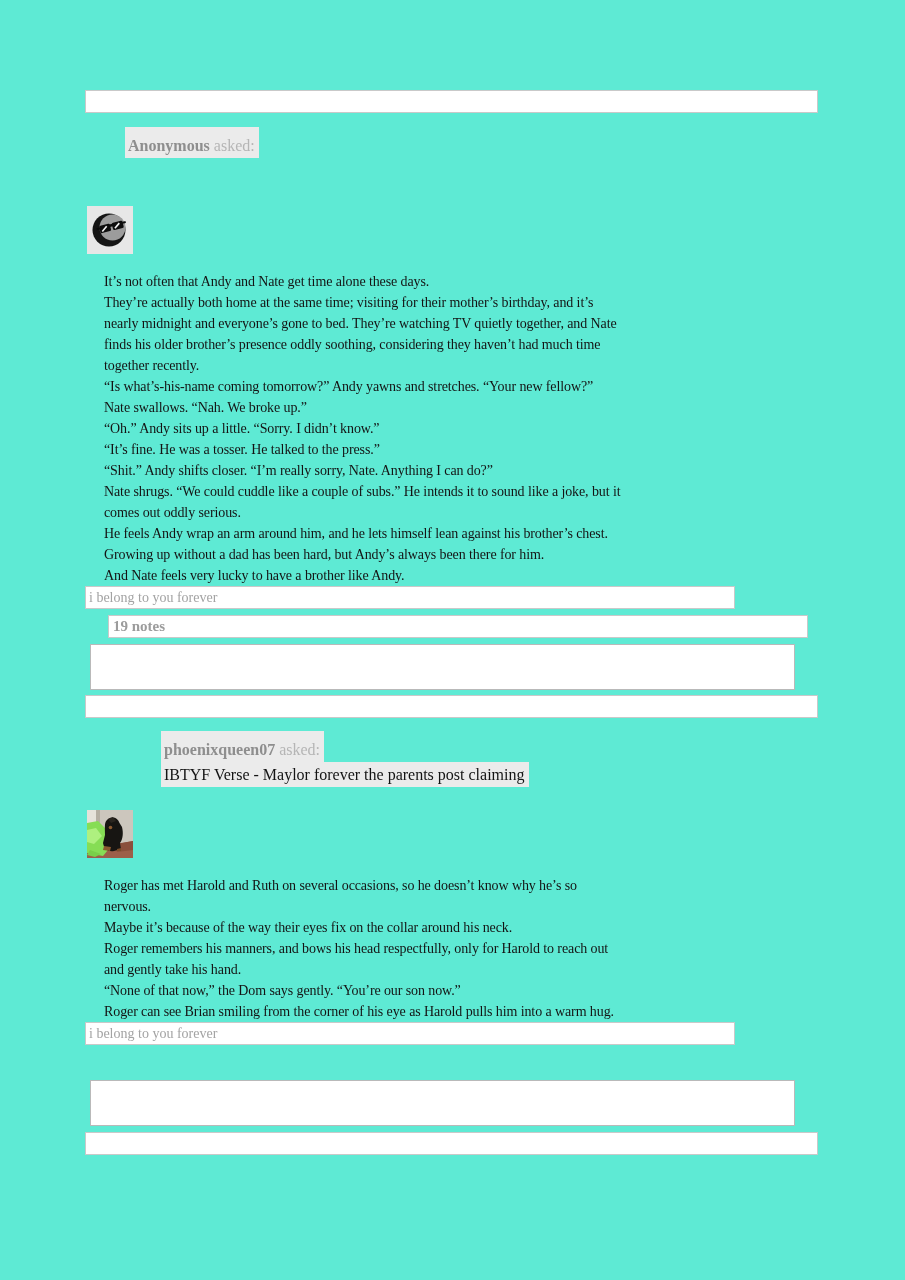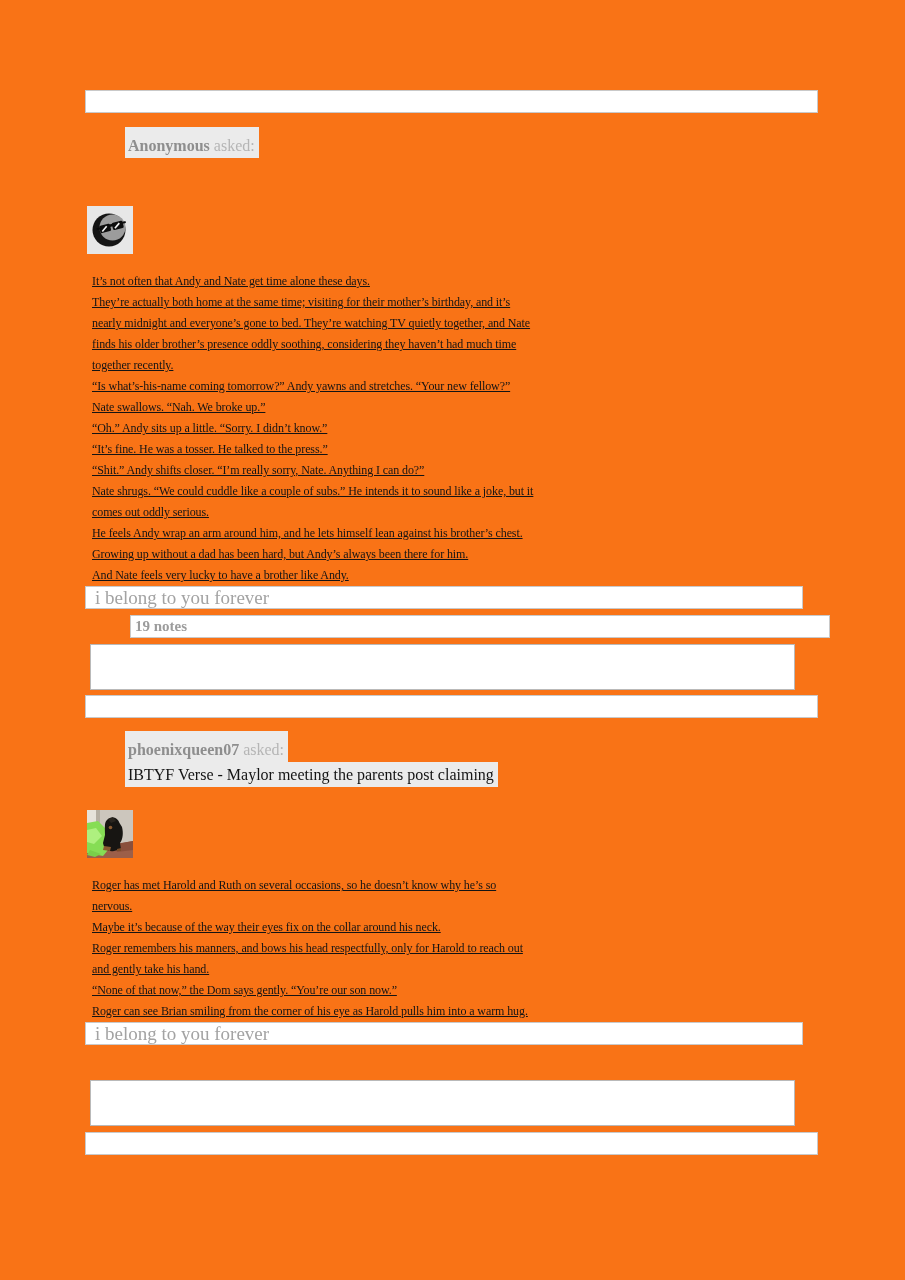--- a/index.html
+++ b/index.html
@@ -1,20 +1,20 @@
 <!DOCTYPE html>
 <html><head>
 <meta charset="utf-8">
 <style>
   html, body { margin: 0; padding: 0; background: #ffffff; }
   .page {
     position: relative;
     width: 905px;
     height: 1280px;
-    background: #f97316;
+    background: #5eead4;
     overflow: hidden;
     font-family: "Liberation Serif", "DejaVu Serif", serif;
     color: #141414;
   }
   .box {
     position: absolute;
     border: 1px solid #c9c9c9;
     background: #ffffff;
     box-sizing: border-box;
   }
@@ -32,39 +32,38 @@
   .avatar {
     position: absolute;
     width: 46px; height: 48px;
     padding: 0; border: 0; background: transparent;
     cursor: pointer; display: block;
   }
   .avatar svg { display: block; }
 
   .post-body {
     position: absolute;
-    left: 92px;
+    left: 104px;
     width: 710px;
-    font-size: 12px;
+    font-size: 14px;
     line-height: 21px;
     letter-spacing: -0.1px;
     white-space: pre;
     color: #141414;
-    text-decoration: underline;
   }
 
   .caption-box {
-    left: 85px; width: 718px; height: 23px;
-    font-size: 19px; line-height: 21px;
-    color: #a3a3a3; padding-left: 9px;
+    left: 85px; width: 650px; height: 23px;
+    font-size: 14px; line-height: 21px;
+    color: #a3a3a3; padding-left: 3px;
   }
   .notes-box {
     left: 108px; width: 700px; height: 23px;
     font-size: 15px; line-height: 21px;
-    font-weight: bold; color: #9c9c9c; padding-left: 4px; margin-left: 22px;
+    font-weight: bold; color: #9c9c9c; padding-left: 4px;
   }
   .caption-box a, .notes-box a { color: inherit; text-decoration: none; cursor: pointer; }
 </style>
 </head>
 <body>
 
 <div class="page">
 
   <div class="box sep-box" style="left:85px; top:90px; width:733px;"></div>
 
@@ -112,26 +111,26 @@
   </div>
 
   <div class="box notes-box" style="top:615px;">
     <a>19 notes</a>
   </div>
 
   <div class="box embed-box" style="left:90px; top:644px; width:705px; height:46px;"></div>
 
   <div class="box sep-box" style="left:85px; top:695px; width:733px;"></div>
 
-  <div class="ask-header" style="top:731px;">
+  <div class="ask-header" style="top:731px;margin-left:36px;">
     <span class="ask-line">
       <span class="chip name-chip"><span class="asker">phoenixqueen07</span> <span class="asked-label">asked:</span></span>
     </span>
     <span class="ask-line">
-      <span class="chip question">IBTYF Verse - Maylor meeting the parents post claiming</span>
+      <span class="chip question">IBTYF Verse - Maylor forever the parents post claiming</span>
     </span>
   </div>
 
   <div class="avatar" style="left:87px; top:810px;">
     <svg width="46" height="48" viewBox="0 0 46 48">
       <rect width="46" height="48" fill="#ccc6bd"></rect>
       <rect x="0" y="0" width="9" height="32" fill="#e6e2da"></rect>
       <rect x="9" y="0" width="4" height="28" fill="#b5aea2"></rect>
       <path d="M0 40 L46 31 L46 48 L0 48 Z" fill="#9c5f49"></path>
       <path d="M28 34 L46 31 L46 40 L30 42 Z" fill="#8a4f3c"></path>

